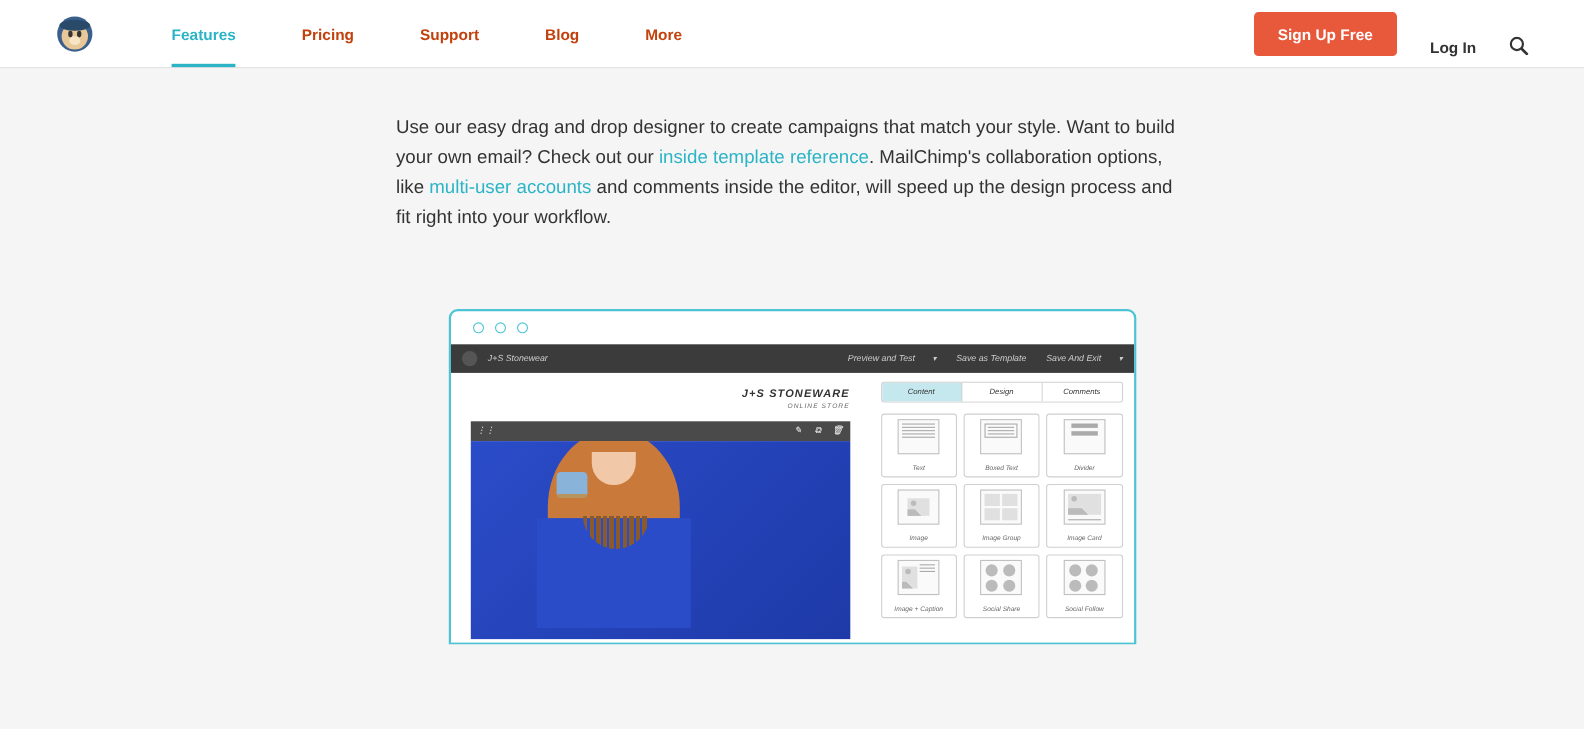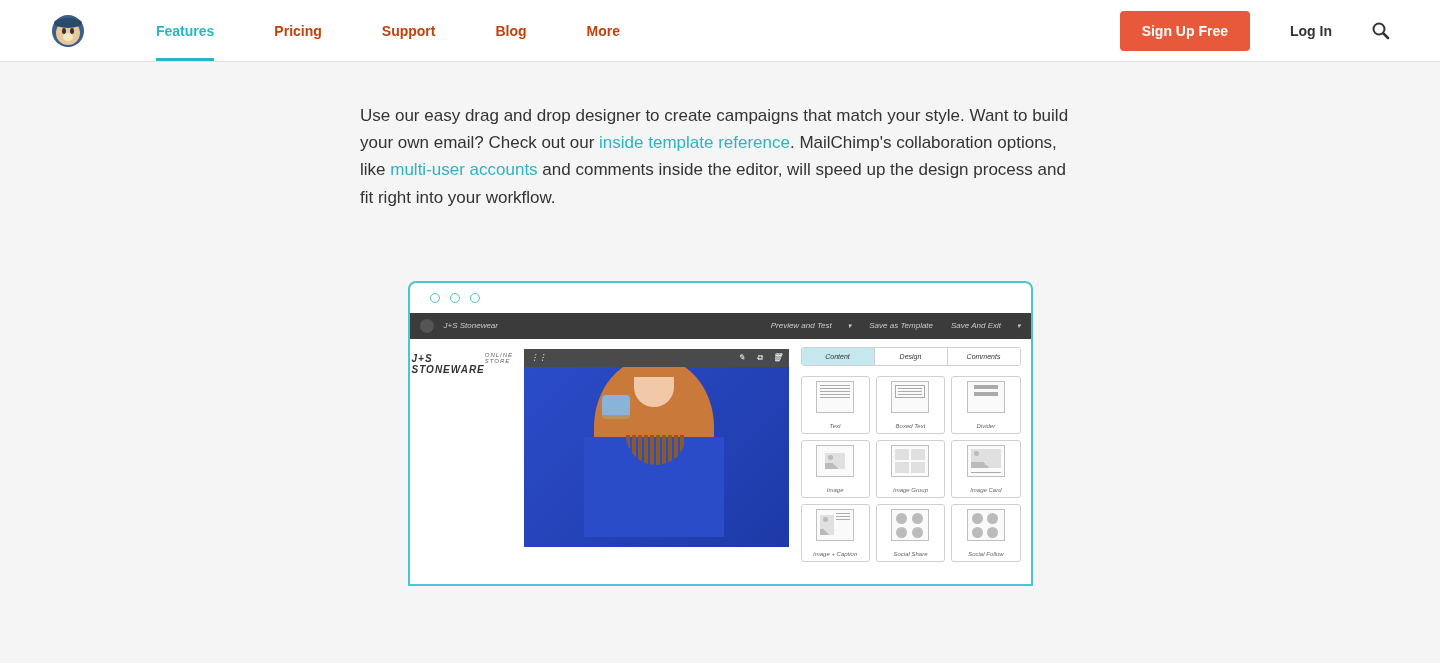--- a/index.html
+++ b/index.html
@@ -5,21 +5,21 @@
 * { margin: 0; padding: 0; box-sizing: border-box; }
 body { font-family: -apple-system, BlinkMacSystemFont, "Helvetica Neue", Arial, sans-serif; background: #f5f5f5; color: #333; }
 
 
 .header { background: #fff; border-bottom: 1px solid #e0e0e0; height: 62px; display: flex; align-items: center; padding: 0 50px; }
 .logo { width: 36px; height: 36px; margin-right: 70px; }
 .nav { display: flex; gap: 60px; flex: 1; }
 .nav-item { font-size: 14px; font-weight: 600; color: #c2410c; text-decoration: none; cursor: pointer; padding: 22px 0; position: relative; }
 .nav-item.active { color: #2bb4c6; text-align: right; }
 .nav-item.active::after { content: ""; position: absolute; bottom: 0; left: 0; right: 0; height: 3px; background: #2bb4c6; }
-.header-actions { display: flex; align-items: center; gap: 40px; }
+.header-actions { display: flex; align-items: flex-end; gap: 30px; }
 .signup-btn { background: #e8593b; color: #fff; border: none; padding: 12px 22px; font-size: 14px; font-weight: 600; border-radius: 4px; cursor: pointer; }
 .login-link { font-size: 14px; font-weight: 600; color: #333; text-decoration: none; cursor: pointer; }
 .search-icon { width: 18px; height: 18px; cursor: pointer; }
 
 
 .main { padding: 40px 20px 0; }
 .content-wrap { max-width: 720px; margin: 0 auto; text-align: left; }
 .heading { font-size: 30px; font-weight: 700; color: #1a1a1a; margin-bottom: 20px; }
 .body-text { font-size: 17px; line-height: 1.6; color: #333; }
 .body-text a { color: #2bb4c6; text-decoration: none; }
@@ -31,21 +31,21 @@
 .mock-app { background: #fff; }
 .mock-topbar { background: #3b3b3b; height: 26px; display: flex; align-items: center; padding: 0 10px; justify-content: space-between; }
 .mock-topbar-left { display: flex; align-items: center; gap: 10px; }
 .mock-mini-logo { width: 14px; height: 14px; background: #555; border-radius: 50%; }
 .mock-brand { color: #ccc; font-size: 8px; }
 .mock-topbar-right { display: flex; gap: 18px; }
 .mock-top-link { color: #ccc; font-size: 8px; display: flex; align-items: center; gap: 16px; }
 .chevron { font-size: 7px; }
 
 .mock-body { display: flex; height: 245px; }
-.mock-left { flex: 1; display: flex; flex-direction: row; align-items: flex-start; padding: 10px 2px 0; }
+.mock-left { flex: 1; display: flex; flex-direction: column; align-items: flex-end; padding: 10px 18px 0; }
 .mock-store-name { font-size: 10px; font-weight: 600; letter-spacing: 1px; color: #333; margin-top: 4px; }
 .mock-store-sub { font-size: 6px; letter-spacing: 1px; color: #666; margin-top: 3px; margin-bottom: 10px; }
 .mock-image-block { width: 100%; position: relative; }
 .mock-image-toolbar { background: #4a4a4a; height: 18px; display: flex; align-items: center; padding: 0 6px; justify-content: space-between; }
 .drag-handle { color: #fff; font-size: 8px; }
 .mock-image-actions { display: flex; gap: 8px; }
 .mock-action-icon { width: 10px; height: 10px; color: #fff; font-size: 8px; display: flex; align-items: center; justify-content: center; }
 .mock-photo { width: 100%; height: 180px; background: linear-gradient(135deg, #2b4cc9 0%, #1e3aa8 100%); position: relative; overflow: hidden; }
 .mock-photo-person { position: absolute; width: 140px; height: 180px; left: 60px; top: 0; }
 .mock-hair { position: absolute; width: 120px; height: 140px; left: 10px; top: -10px; background: #c97a3a; border-radius: 50% 50% 40% 40%; }

